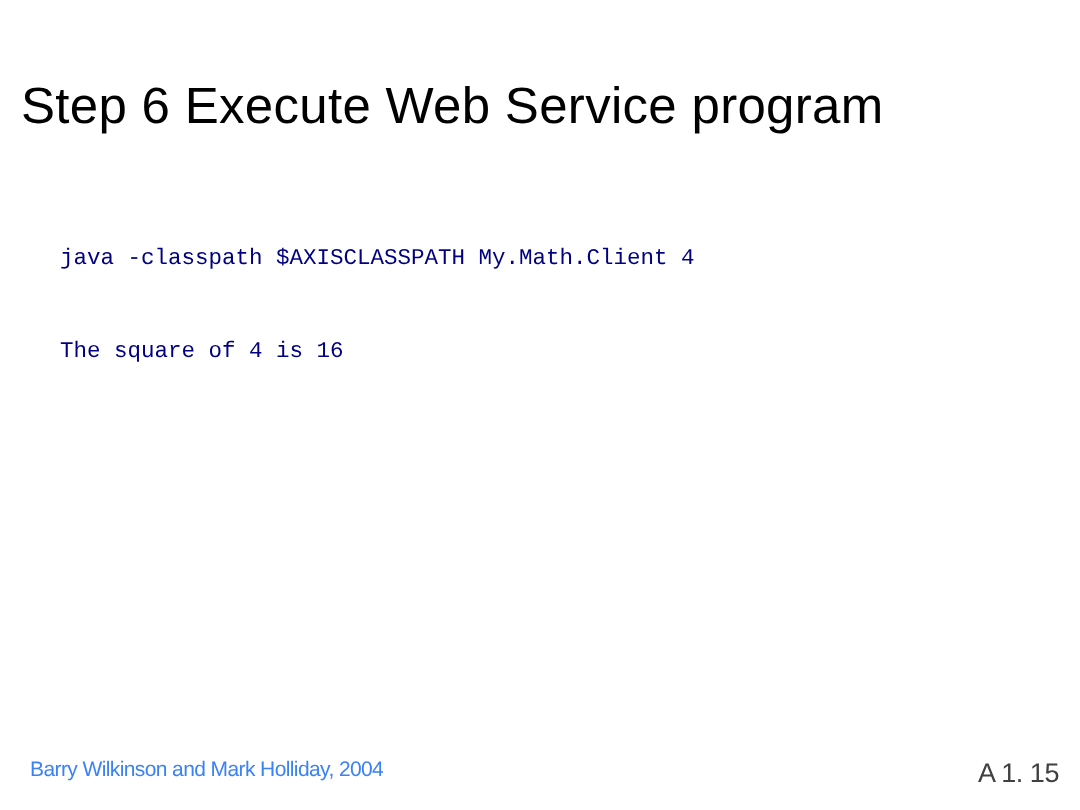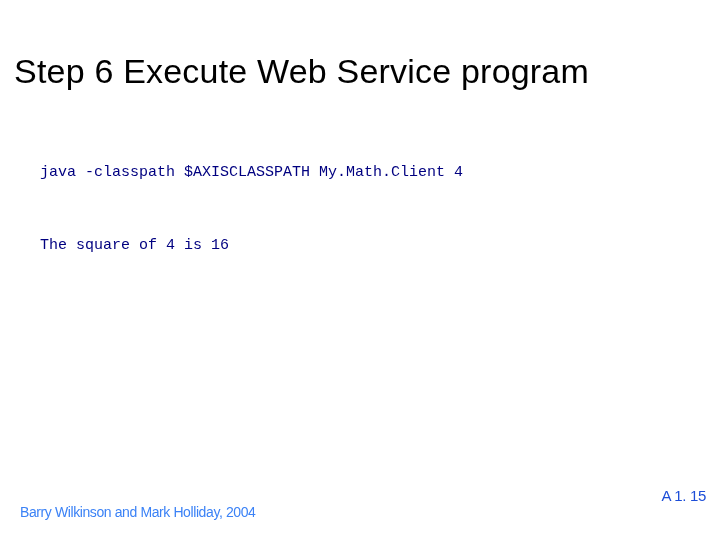--- a/index.html
+++ b/index.html
@@ -16,37 +16,37 @@
   }
   .code {
     position: absolute;
     left: 40px;
     font-family: "Courier New", Courier, monospace;
     font-size: 15px;
     color: #000080;
     white-space: pre;
   }
   .line1 { top: 164px; }
-  .line2 { top: 226px; margin-top: 11px; }
+  .line2 { top: 226px; }
   .footer-left {
     position: absolute;
     left: 20px;
     bottom: 20px;
     font-size: 14px;
     font-weight: 400;
     color: #3b82f6;
     letter-spacing: -0.4px;
   }
   .footer-right {
     position: absolute;
     right: 14px;
-    bottom: 36px;
-    font-size: 15px;
+    bottom: 14px;
+    font-size: 18px;
     font-weight: 400;
-    color: #1d4ed8;
+    color: #404040;
     letter-spacing: -0.3px;
   }
 </style>
 </head>
 <body>
 
 <div class="slide">
   <div class="title">Step 6 Execute Web Service program</div>
   <div class="code line1">java -classpath $AXISCLASSPATH My.Math.Client 4</div>
   <div class="code line2">The square of 4 is 16</div>

